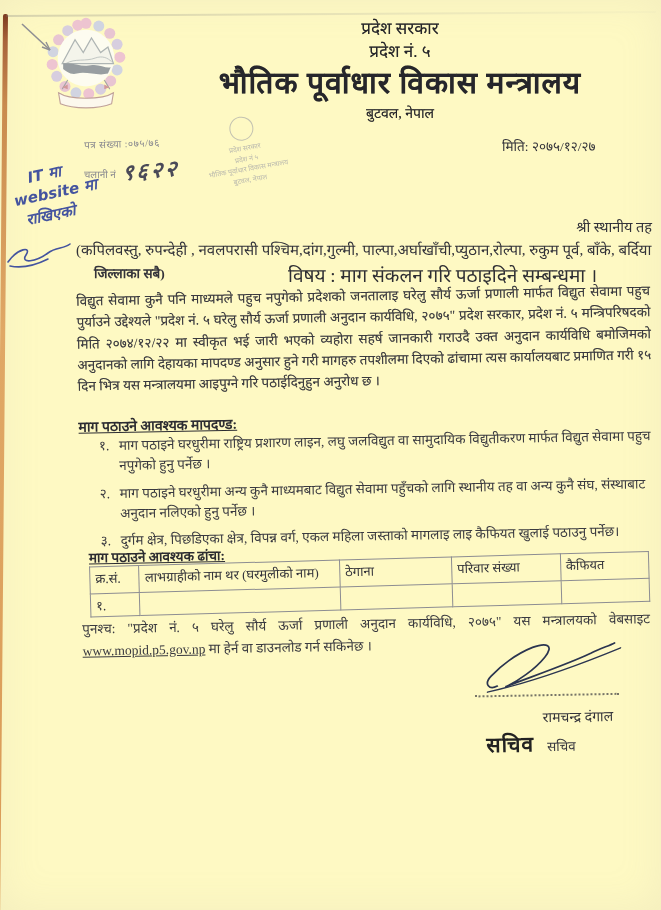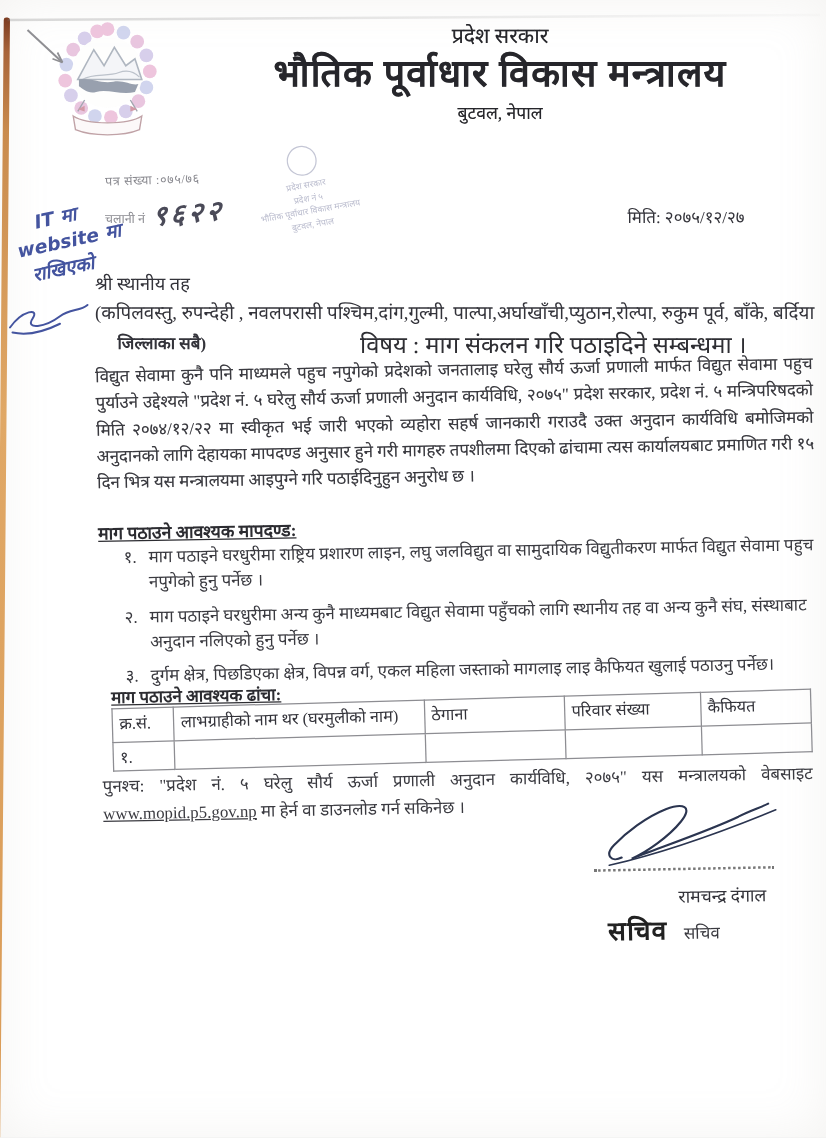--- a/index.html
+++ b/index.html
@@ -3,21 +3,21 @@
 <meta charset="utf-8">
 <style>
   html,body{margin:0;padding:0;}
   body{
     width:661px;height:910px;
     background:#e9e9e9;
     font-family:"Liberation Serif","DejaVu Serif",serif;
   }
   .scan{
     position:relative;width:661px;height:910px;overflow:hidden;
-    background:#ffffff;
+    background:#fef9c3;
     box-shadow:inset 0 0 40px rgba(180,175,160,.15);
     color:#3a3a40;
   }
   
   .spine{
     position:absolute;left:3px;top:14px;width:5px;height:910px;
     background:linear-gradient(#7c3b20 0%, #a8643a 3%, #c98b4e 10%, #e0a866 35%, #d99a55 100%);
     transform:rotate(.5deg);transform-origin:top left;border-radius:2px;
   }
   .page-top-edge{
@@ -44,36 +44,36 @@
     display:inline-block;font-size:22px;color:#4a4a58;font-style:italic;
     transform:rotate(-5deg) skewX(-8deg);margin-left:4px;letter-spacing:3px;font-weight:bold;
   }
 
   .stamp{
     position:absolute;left:196px;top:116px;width:106px;height:112px;
     transform:rotate(-10deg);color:rgba(108,112,150,.48);text-align:center;
     font-size:7px;line-height:1.5;
   }
   .stamp .ring{width:22px;height:22px;border:1px solid rgba(108,112,150,.4);border-radius:50%;margin:0 auto 3px;}
-  .date-line{position:absolute;left:502px;top:164px;font-size:13.5px;color:#33333a;white-space:nowrap;}
+  .date-line{position:absolute;left:502px;top:137px;font-size:13.5px;color:#33333a;white-space:nowrap;}
 
   
   .hand-note{
     position:absolute;left:8px;top:172px;width:130px;color:#44549f;
     transform:rotate(-12deg);transform-origin:left top;
     font-style:italic;font-weight:bold;font-size:15px;line-height:1.35;
     font-family:"DejaVu Sans","Liberation Sans",sans-serif;
   }
   .hand-note .n1{margin-left:18px;}
   .hand-note .n3{margin-left:8px;}
   .hand-scribble{position:absolute;left:2px;top:238px;width:72px;height:34px;}
 
   
   .addr{position:absolute;left:76px;top:216px;width:576px;color:#33333a;}
-  .addr .to{font-size:14.5px;}
+  .addr .to{font-size:14.5px;text-align:right;}
   .addr .districts{font-size:15px;margin-top:4px;line-height:1.45;}
   .addr .districts2{font-size:13.5px;margin-left:18px;margin-top:2px;font-weight:bold;}
   .subject{position:absolute;left:288px;top:262px;font-size:19px;color:#2e2e33;white-space:nowrap;}
 
   
   .lower{
     position:absolute;left:0;top:291px;width:661px;height:520px;
     transform:rotate(-1.05deg);transform-origin:60px top;color:#3a3a40;
   }
   .body-par{
@@ -152,20 +152,21 @@
     </g>
   </svg>
 
   <svg class="pen-arrow" viewBox="0 0 44 44">
     <path d="M6,6 L34,32" stroke="#8f8f93" stroke-width="1.6" fill="none"></path>
     <path d="M34,32 L26,29 M34,32 L30,24" stroke="#8f8f93" stroke-width="1.4" fill="none"></path>
   </svg>
 
   <div class="head-center">
     <div class="gov">प्रदेश सरकार</div>
+    <div class="gov">प्रदेश नं. ५</div>
     <div class="ministry">भौतिक पूर्वाधार विकास मन्त्रालय</div>
     <div class="place">बुटवल, नेपाल</div>
   </div>
 
   <div class="ref">
     <div class="lno">पत्र संख्या :०७५/७६</div>
     <div class="chline">
       <span>चलानी नं</span>
       <span class="chno">९६२२</span>
     </div>

